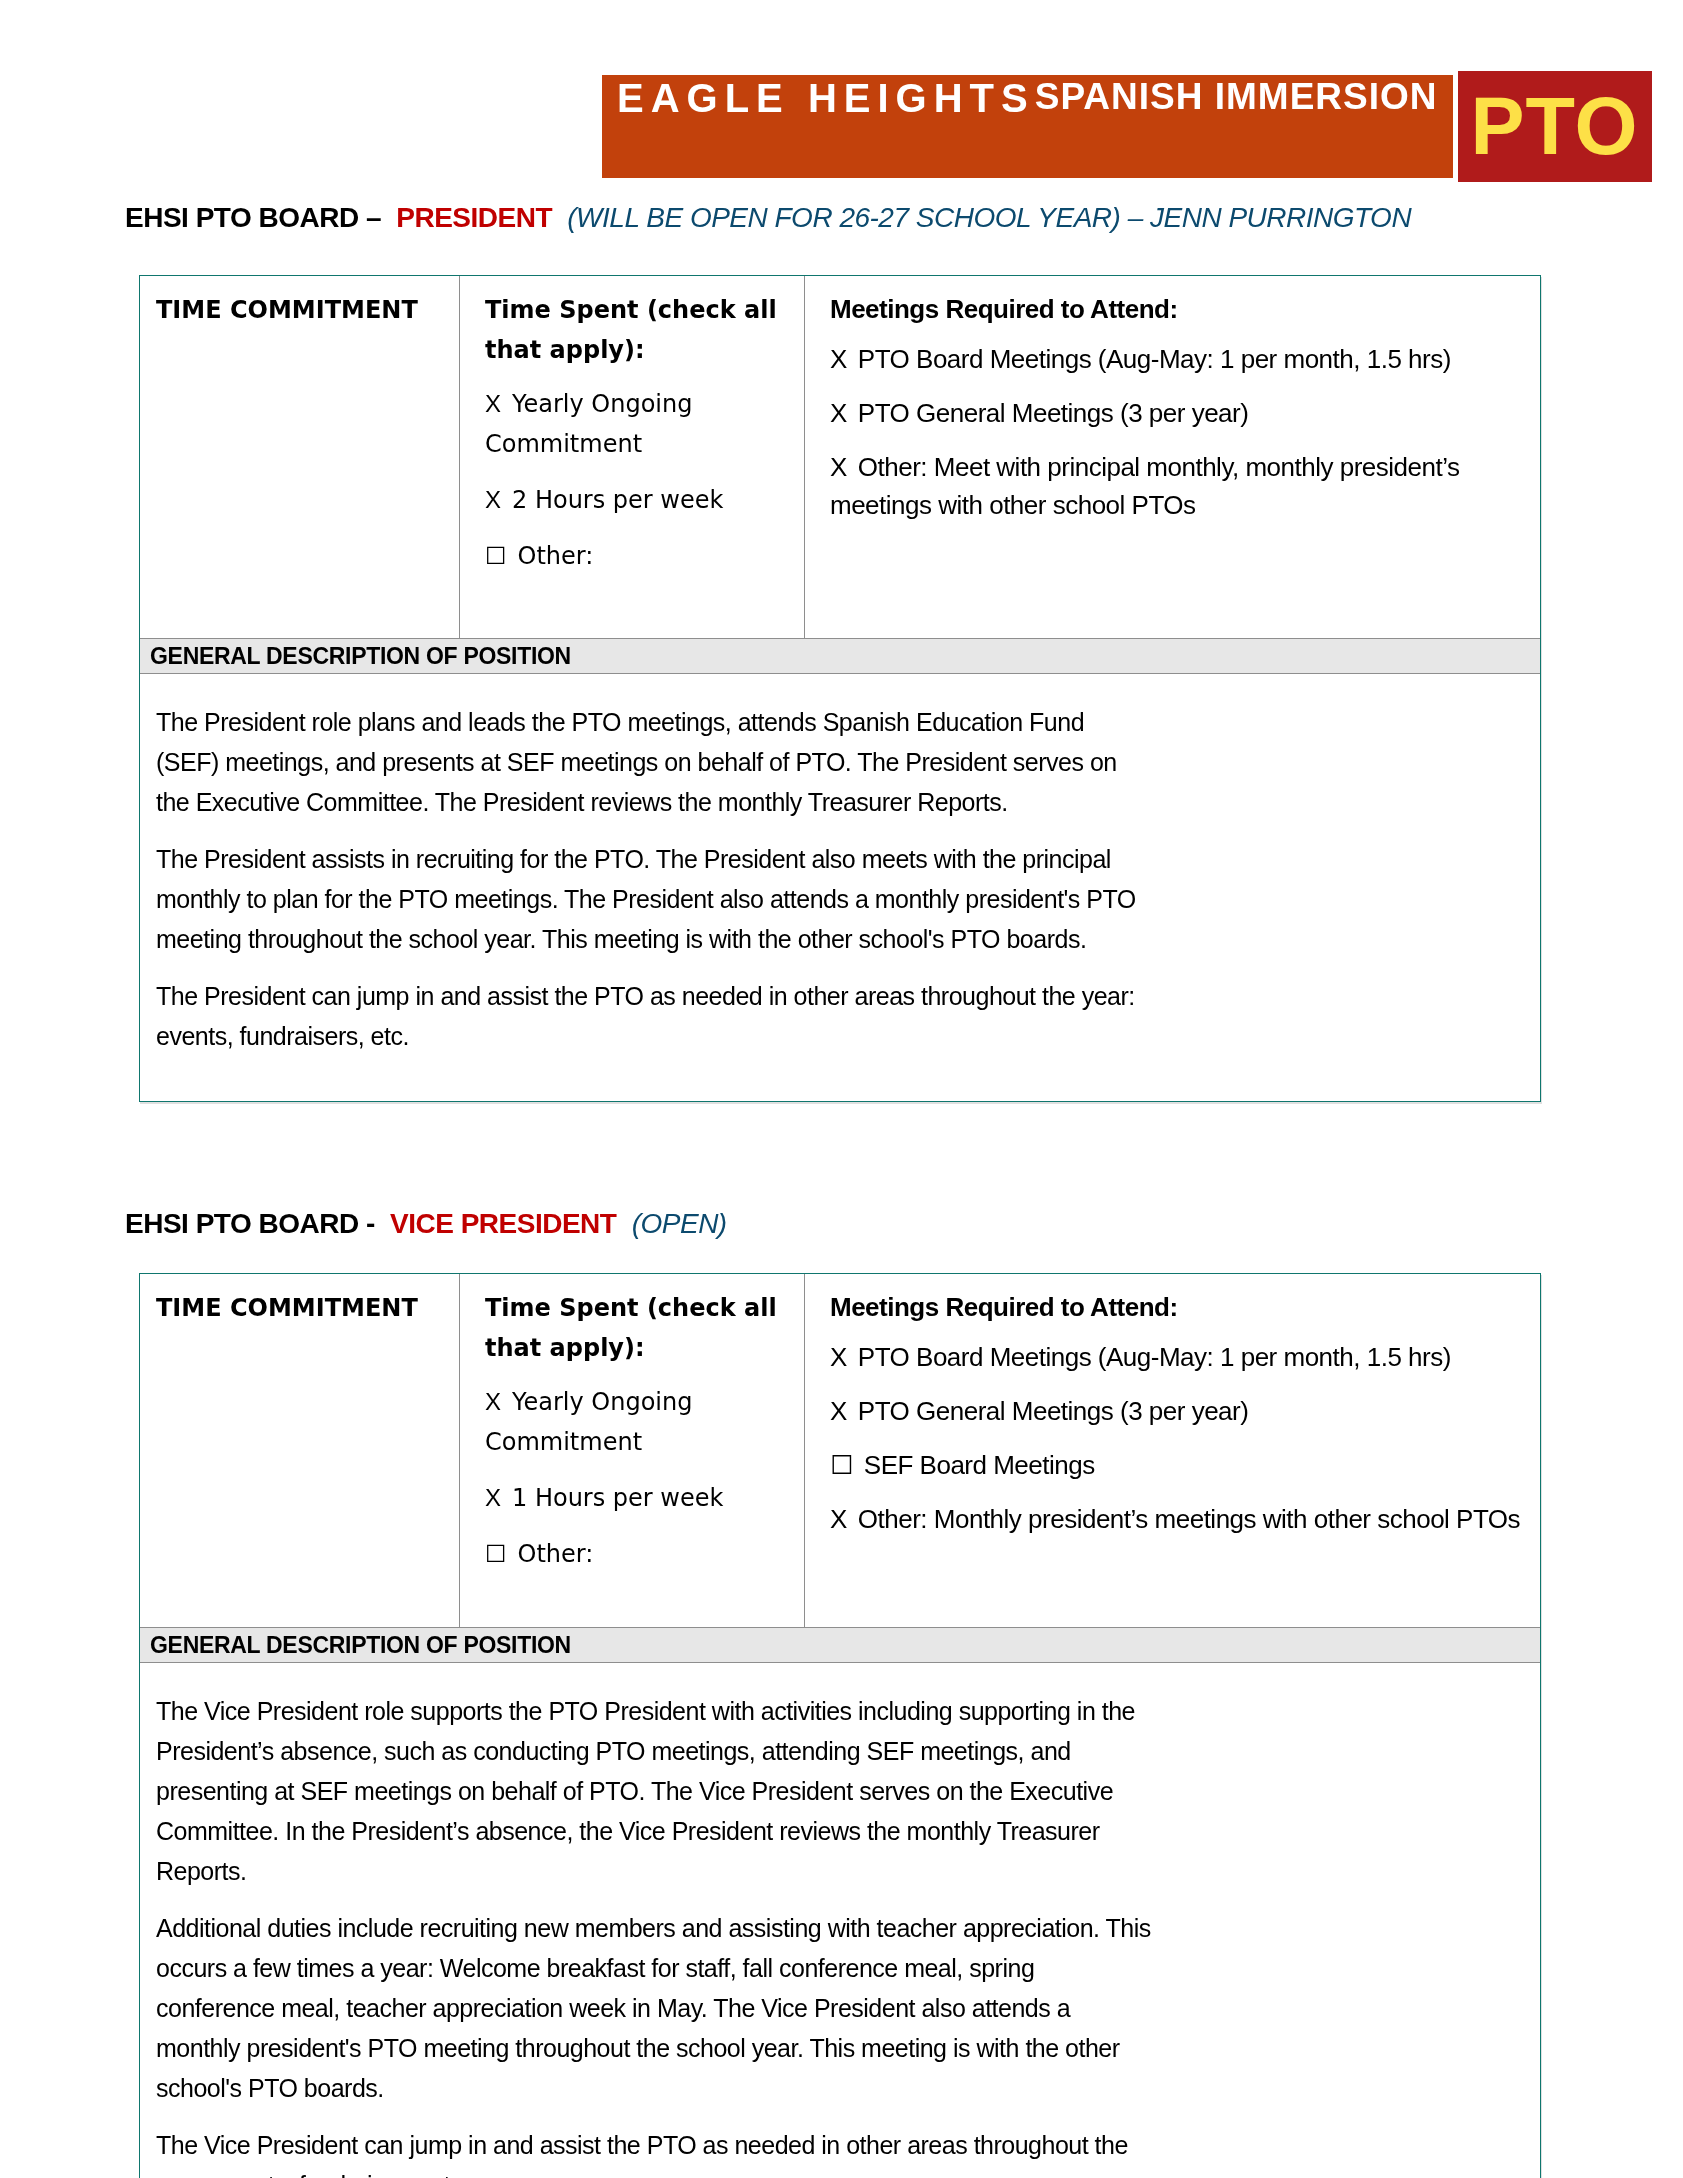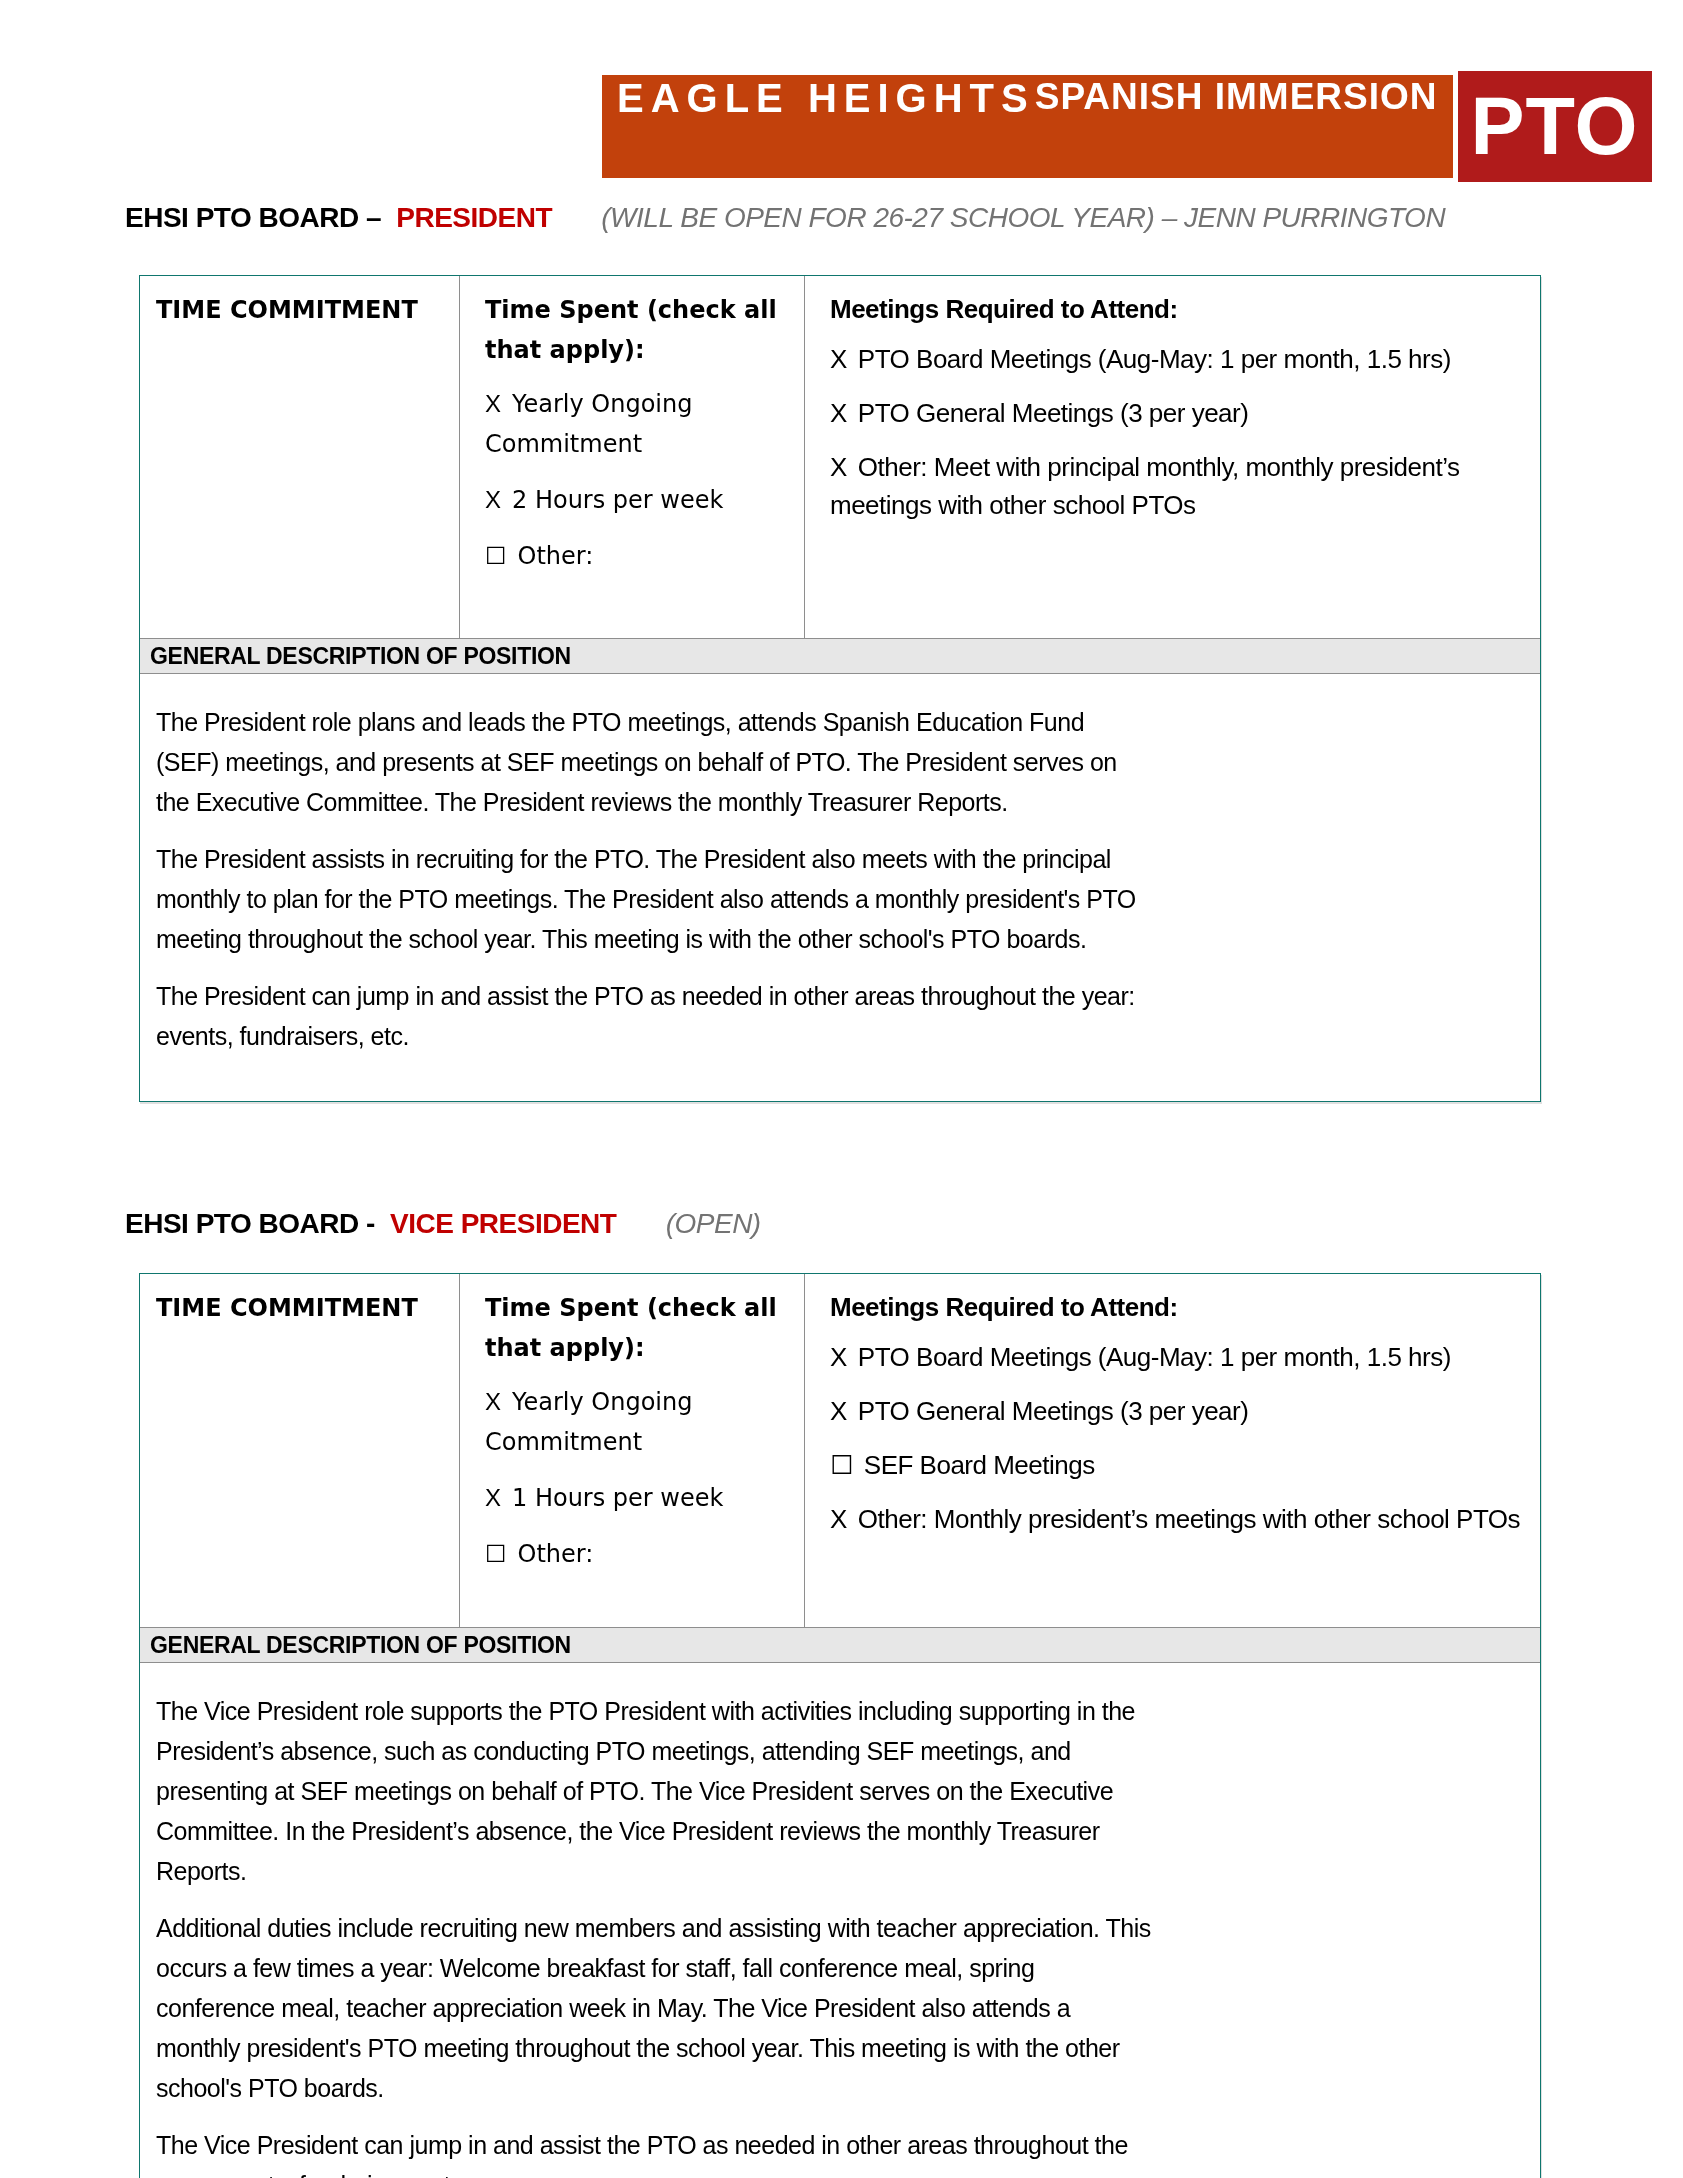--- a/index.html
+++ b/index.html
@@ -19,30 +19,30 @@
     letter-spacing: 7px; white-space: nowrap; font-family: "Liberation Sans", sans-serif;
   }
   .logo-line2 {
     color: #fff; font-weight: bold; font-size: 37px; line-height: 44px;
     letter-spacing: 1px; white-space: nowrap;
   }
   .logo-red {
     background: #b01b1b; height: 111px; margin-left: 5px; padding: 0 13px;
     display: flex; align-items: center;
   }
-  .logo-badge { color: #ffffff; font-weight: bold; font-size: 81px; letter-spacing: 1px; }
+  .logo-badge { color: #fde047; font-weight: bold; font-size: 81px; letter-spacing: 1px; }
 
   
   .doc-heading {
     position: absolute; left: 125px; font-size: 28px; line-height: 40px;
     letter-spacing: -0.5px; white-space: nowrap;
   }
   .hp { font-weight: bold; color: #000; margin-right: 8px; }
   .hr { font-weight: bold; color: #c00000; margin-right: 8px; }
-  .hn { font-style: italic; color: #737373; margin-left: 34px; }
+  .hn { font-style: italic; color: #0c4a6e; }
   #heading-0 { top: 198px; }
   #heading-1 { top: 1204px; }
 
   
   .postable {
     position: absolute; left: 139px; width: 1402px;
     border: 1px solid #0f766e; background: #fff;
     box-shadow: 1px 2px 0 rgba(0,0,0,0.12);
   }
   #table-0 { top: 275px; }

